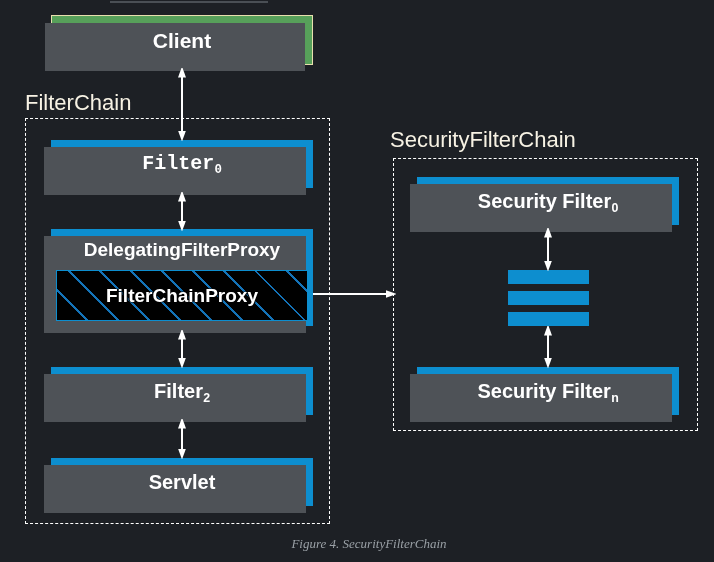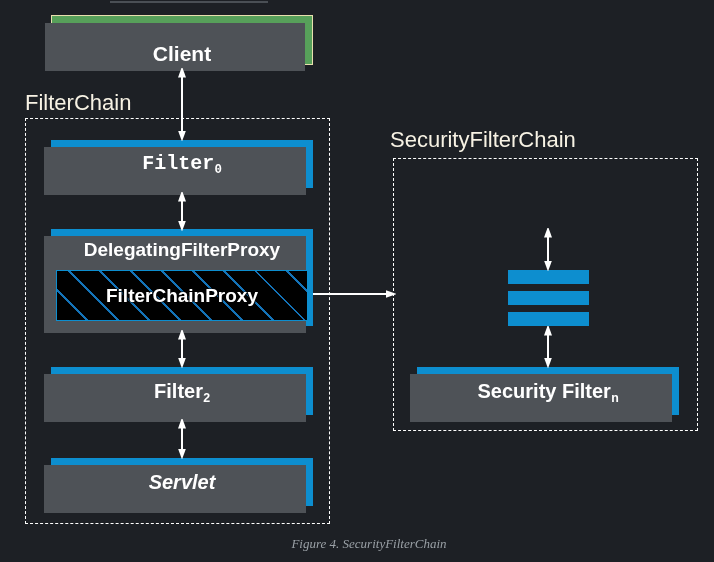--- a/index.html
+++ b/index.html
@@ -46,21 +46,20 @@
     top: 7px;
     width: 100%;
     height: 100%;
     background: #4e5257;
     z-index: -1;
   }
 
   .node-client {
     background: #57a05a;
     border: 1px solid #e8dfae;
-    align-items: flex-end;
   }
   .node-blue {
     background: #0d8ecf;
   }
 
   .node-label {
     position: relative;
     line-height: 1;
     white-space: nowrap;
   }
@@ -190,23 +189,28 @@
     <div id="dfp-title">DelegatingFilterProxy</div>
   </div>
 
   <div class="node node-blue" style="left:51px; top:367px; width:262px; height:48px;">
     <span class="node-label" style="font-size:20px;">
       <span>Filter</span><sub>2</sub>
     </span>
   </div>
 
   <div class="node node-blue" style="left:51px; top:458px; width:262px; height:48px;">
-    <span class="node-label" style="font-size:20px;font-style:italic;">Servlet</span>
-  </div>
-
+    <span class="node-label" style="font-size:20px;">Servlet</span>
+  </div>
+
+  <div class="node node-blue" style="left:417px; top:177px; width:262px; height:48px;">
+    <span class="node-label" style="font-size:20px;">
+      <span>Security Filter</span><sub>0</sub>
+    </span>
+  </div>
 
   <div class="ebar" style="left:508px; top:270px; width:81px; height:14px;"></div>
   <div class="ebar" style="left:508px; top:291px; width:81px; height:14px;"></div>
   <div class="ebar" style="left:508px; top:312px; width:81px; height:14px;"></div>
 
   <div class="node node-blue" style="left:417px; top:367px; width:262px; height:48px;">
     <span class="node-label" style="font-size:20px;">
       <span>Security Filter</span><sub>n</sub>
     </span>
   </div>

